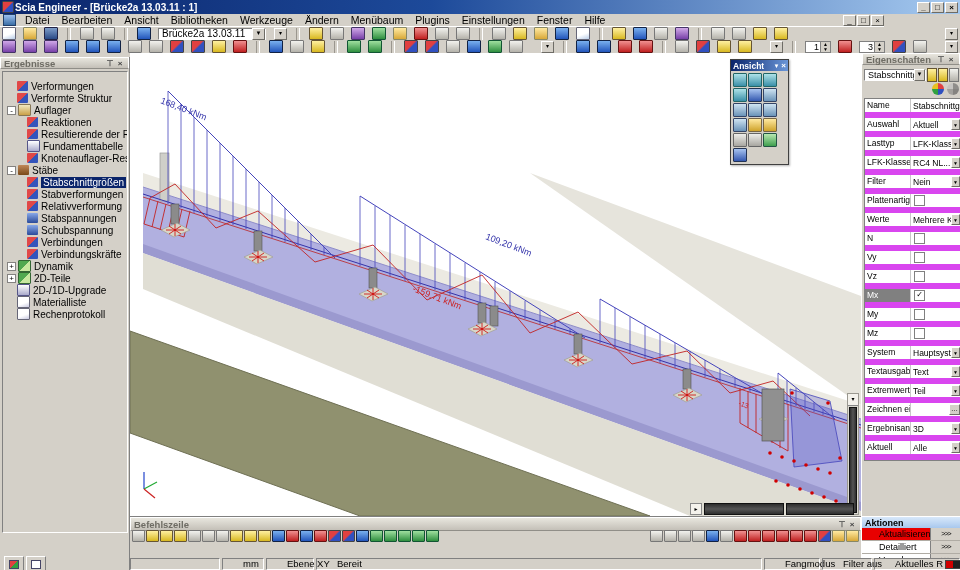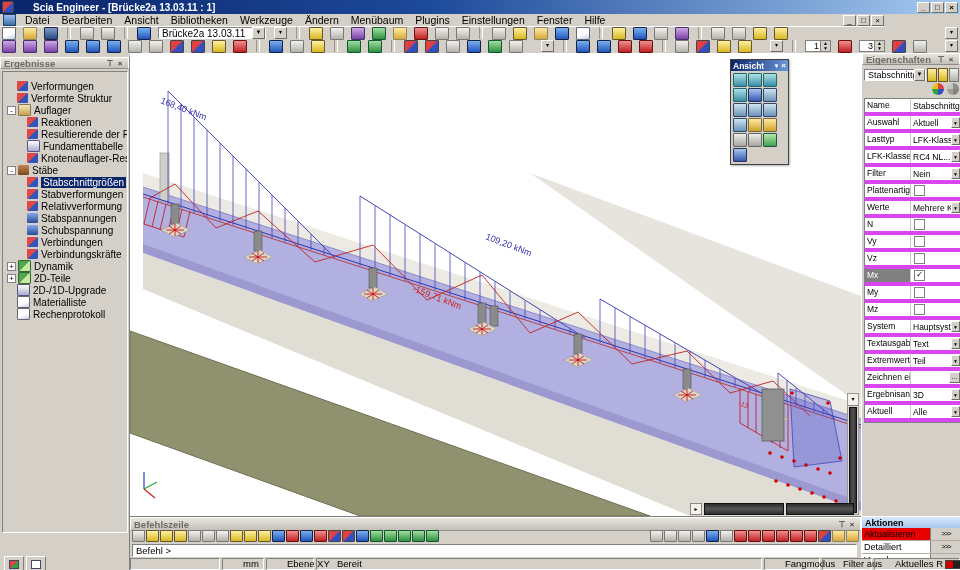--- a/index.html
+++ b/index.html
@@ -2,30 +2,30 @@
 <html><head>
 <meta charset="utf-8">
 <style>
   html,body{margin:0;padding:0}
   body{width:960px;height:570px;overflow:hidden;position:relative;background:#d4d0c8;
        font-family:"Liberation Sans",sans-serif;font-size:11px;color:#000;-webkit-font-smoothing:none}
   .abs{position:absolute}
   
   #titlebar{left:0;top:0;width:960px;height:14px;background:linear-gradient(90deg,#0a246a,#1d4a9a 45%,#a6caf0);
             color:#fff;font-weight:bold;font-size:10px;display:flex;align-items:center;padding:0 2px;box-sizing:border-box}
-  #titlebar .ttl{margin-left:19px;white-space:nowrap}
+  #titlebar .ttl{margin-left:1px;white-space:nowrap}
   .winbtn{width:13px;height:11px;background:#d4d0c8;border:1px solid;border-color:#fff #6e6c66 #6e6c66 #fff;
           color:#000;font-size:8px;line-height:9px;text-align:center;margin-left:1px;box-sizing:border-box}
   #titlebar .spacer,#menubar .spacer{flex:1}
   #menubar{left:0;top:14px;width:884px;height:13px;background:#d4d0c8;display:flex;align-items:center;
            font-size:10.5px;border-bottom:1px solid #fff;box-sizing:border-box}
   #menubar .mi{padding:0 6px;height:13px;line-height:13px}
   .docicon{width:11px;height:10px;background:linear-gradient(180deg,#9cc0f0,#3a6ea5);border:1px solid #22406a;margin:0 3px}
   
-  .tbrow{left:0;width:960px;height:13px;background:#d4d0c8;display:flex;gap:7px;padding:0 2px;box-sizing:border-box}
+  .tbrow{left:0;width:960px;height:13px;background:#d4d0c8;display:flex;align-items:center;gap:7px;padding:0 2px;box-sizing:border-box}
   #tb1{top:27px}#tb2{top:40px}
   .ic{width:12px;height:11px;border-radius:1px;flex:0 0 auto}
   .sep{width:2px;height:12px;border-left:1px solid #9a968e;border-right:1px solid #fff;margin:0 2px;flex:0 0 auto}
   .g-doc{background:linear-gradient(160deg,#ffffff 55%,#b9cde8);border:1px solid #667}
   .g-fold{background:linear-gradient(180deg,#ffe9a0,#d8a838);border:1px solid #886}
   .g-save{background:linear-gradient(180deg,#7e9cc8,#2a4a86);border:1px solid #224}
   .g-blue{background:linear-gradient(180deg,#7ab0ee,#2255bb);border:1px solid #124}
   .g-red{background:linear-gradient(180deg,#f09090,#c02020);border:1px solid #611}
   .g-grn{background:linear-gradient(180deg,#9fdf9f,#2f8f3f);border:1px solid #153}
   .g-yel{background:linear-gradient(180deg,#fff0a0,#d8b820);border:1px solid #653}
@@ -90,35 +90,35 @@
   .scrollh .seg{height:10px;background:linear-gradient(180deg,#2e2e2e,#555,#2e2e2e);border:1px solid #111}
   
   #rightpanel{left:861px;top:53px;width:99px;height:505px;background:#d4d0c8;border-left:1px solid #fff;box-sizing:border-box}
   #rpcombo{position:absolute;left:2px;top:14px;width:95px;height:15px;display:flex;align-items:center;gap:1px}
   #rpcombo .combo{width:62px;font-size:9px}
   .rpic{width:12px;height:12px}
   #rpicons2{position:absolute;left:2px;top:30px;width:95px;display:flex;justify-content:flex-end;gap:3px}
   .pie{width:12px;height:12px;border-radius:50%;background:conic-gradient(#e04040 0 25%,#3050c0 0 50%,#30a040 0 75%,#e8c020 0)}
   .pie.dis{filter:grayscale(1);opacity:.6}
   #propgrid{position:absolute;left:2px;top:45px;width:95px;border:1px solid #808080;background:#fff;font-size:8.5px}
-  .prow{display:flex;height:13px;border-bottom:4px solid #d946ef}
+  .prow{display:flex;height:13px;border-bottom:6px solid #d946ef}
   .pname{width:46px;padding:1px 2px 0;border-right:1px solid #c8c8c8;white-space:nowrap;overflow:hidden;box-sizing:border-box}
   .pval{flex:1;display:flex;align-items:center;padding-left:2px;white-space:nowrap;overflow:hidden;position:relative}
   .pval .txt{flex:1;overflow:hidden}
   .darr{width:9px;height:11px;background:#d4d0c8;border:1px solid;border-color:#fff #6e6c66 #6e6c66 #fff;
         font-size:5px;text-align:center;line-height:10px;flex:0 0 auto;box-sizing:border-box}
   .dots{width:11px;height:11px;background:#d4d0c8;border:1px solid;border-color:#fff #6e6c66 #6e6c66 #fff;
         font-size:7px;text-align:center;line-height:8px;flex:0 0 auto;box-sizing:border-box}
   .cbx{width:9px;height:9px;border:1px solid #808080;background:#fff;font-size:8px;line-height:8px;text-align:center;margin-left:1px}
   .prow.hl .pname{background:#808080;color:#fff}
   #actions{position:absolute;left:0;top:463px;width:99px}
   #actions .ahdr{height:11px;background:linear-gradient(180deg,#d8e8fa,#a8c8ee);font-weight:bold;font-size:9px;
                  padding:0 3px;border-top:1px solid #fff;display:flex;align-items:center}
   .arow{display:flex;height:12px;border-bottom:1px solid #b0aca4;background:#fff;font-size:9px;align-items:center}
-  .arow .albl{flex:1;padding-left:2px;white-space:nowrap;overflow:hidden}
+  .arow .albl{flex:1;padding-left:17px;white-space:nowrap;overflow:hidden}
   .arow.hl{background:#e80000}
   .amore{width:30px;height:12px;background:#d4d0c8;border-left:1px solid #808080;font-size:7px;text-align:center;line-height:11px;letter-spacing:-1px}
   
   #cmdpanel{left:130px;top:516px;width:731px;height:42px;background:#d4d0c8;border-top:1px solid #808080;box-sizing:border-box}
   #cmdicons{position:absolute;left:2px;top:12px;width:727px;height:14px;display:flex;align-items:center;gap:1px}
   .cic{width:11px;height:10px;border-radius:1px;flex:0 0 auto}
   #cmdinput{position:absolute;left:2px;top:27px;width:725px;height:13px;background:#fff;border:1px solid;
             border-color:#808080 #fff #fff #808080;font-size:9.5px;padding-left:3px;line-height:12px;box-sizing:border-box}
   
   #statusbar{left:130px;top:558px;width:830px;height:12px;background:#d4d0c8;display:flex;gap:2px;align-items:stretch;font-size:9.5px}
@@ -707,21 +707,20 @@
     <span class="cic g-red"></span>
     <span class="cic g-red"></span>
     <span class="cic g-red"></span>
     <span class="cic g-red"></span>
     <span class="cic g-red"></span>
     <span class="cic g-red"></span>
     <span class="cic g-mix"></span>
     <span class="cic g-fold"></span>
     <span class="cic g-fold"></span>
   </div>
-  <div id="cmdinput">Befehl &gt;</div>
 </div>
 
 <div id="statusbar" class="abs">
   <span class="scell" style="width:90px"></span>
   <span class="scell" style="width:28px">mm</span>
   <span class="scell" style="width:48px">Ebene XY</span>
   <span class="scell fill">Bereit</span>
   <span class="scell" style="width:56px">Fangmodus</span>
   <span class="scell" style="width:50px">Filter aus</span>
   <span class="scell" style="width:86px">

